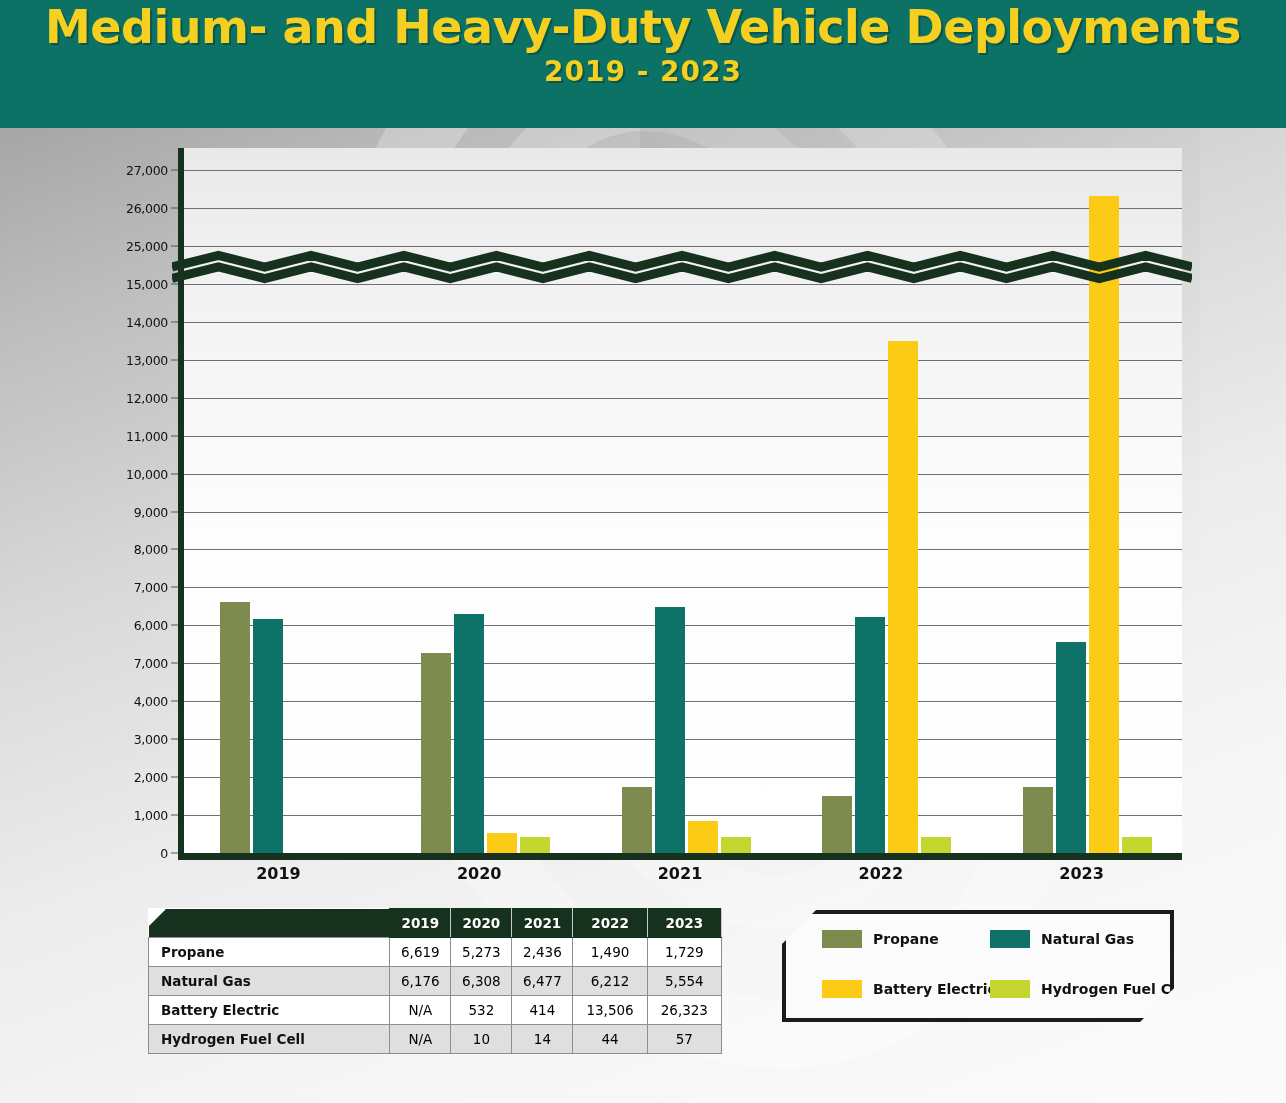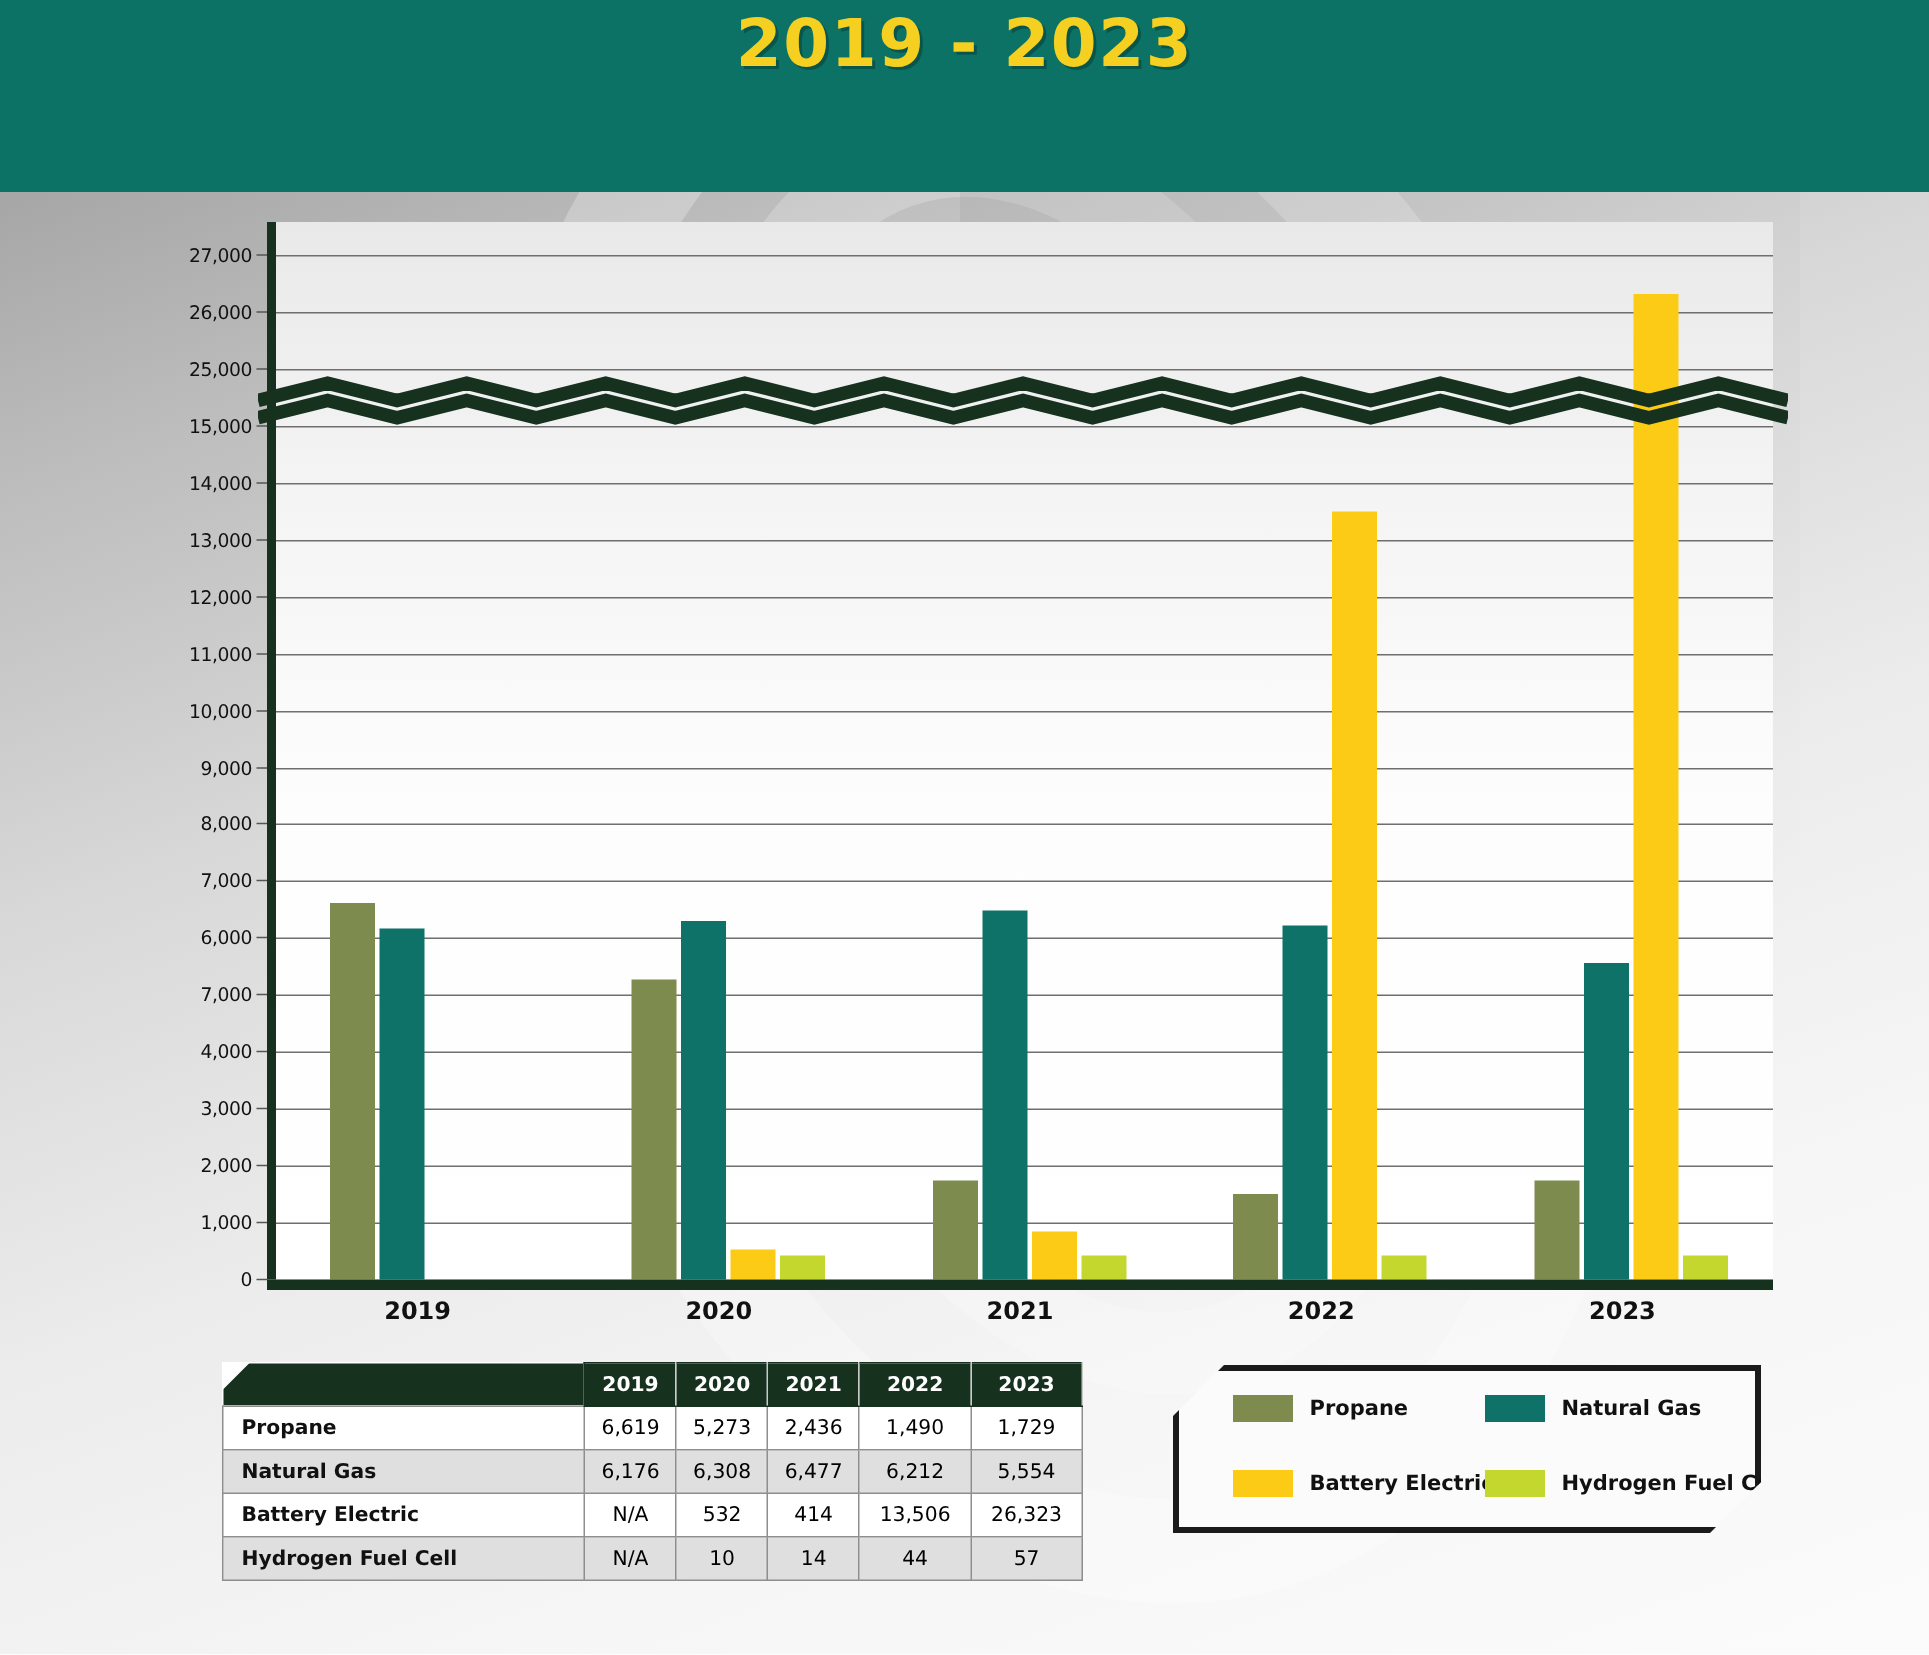--- a/index.html
+++ b/index.html
@@ -30,21 +30,21 @@
     font-size: 46px;
     font-weight: bold;
     letter-spacing: -0.5px;
     line-height: 1.02;
     margin: 4px 0 0 0;
     text-shadow: 2px 2px 0 rgba(0,0,0,0.25);
     font-family: "DejaVu Sans", sans-serif;
   }
   #chart-subtitle {
     color: #F5D020;
-    font-size: 44px;
+    font-size: 28px;
     font-weight: bold;
     letter-spacing: 1px;
     margin-top: 4px;
     text-shadow: 2px 2px 0 rgba(0,0,0,0.25);
     font-family: "DejaVu Sans", sans-serif;
   }
 
   
   #page-body {
     position: absolute;
@@ -279,20 +279,21 @@
     font-size: 14px;
     font-weight: bold;
     color: #111;
     white-space: nowrap;
   }
 </style>
 </head>
 <body>
 
 <div id="header-band">
+  <div id="chart-title">Medium- and Heavy-Duty Vehicle Deployments</div>
   <div id="chart-subtitle">2019 - 2023</div>
 </div>
 
 <div id="page-body">
 
   <div class="watermark" id="wm1"></div>
   <div class="watermark" id="wm2"></div>
   <div id="wm-shade"></div>
 
   <div id="plot-wrap">

